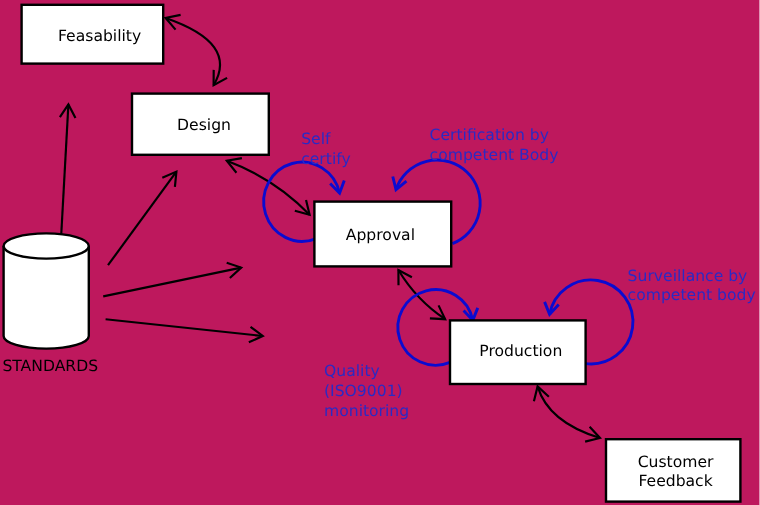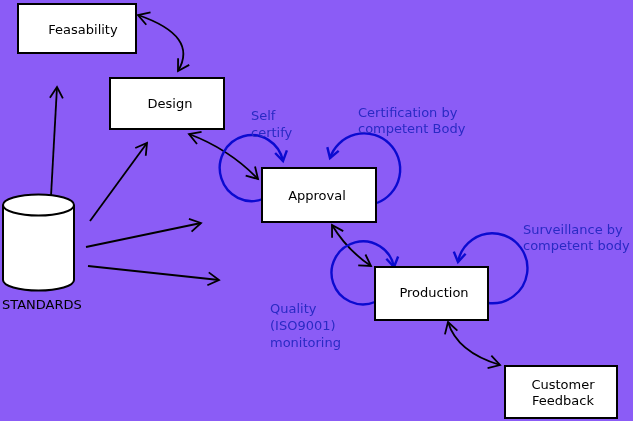--- a/index.html
+++ b/index.html
@@ -5,21 +5,21 @@
   html, body {
     margin: 0;
     padding: 0;
     background: #ffffff;
     font-family: "DejaVu Sans", "Liberation Sans", sans-serif;
   }
   .stage {
     position: relative;
     width: 633px;
     height: 421px;
-    background: #8b5cf6;
+    background: #be185d;
     overflow: hidden;
   }
   svg { display: block; }
   .box {
     fill: #ffffff;
     stroke: #000000;
     stroke-width: 2;
   }
   .cyl {
     fill: #ffffff;

